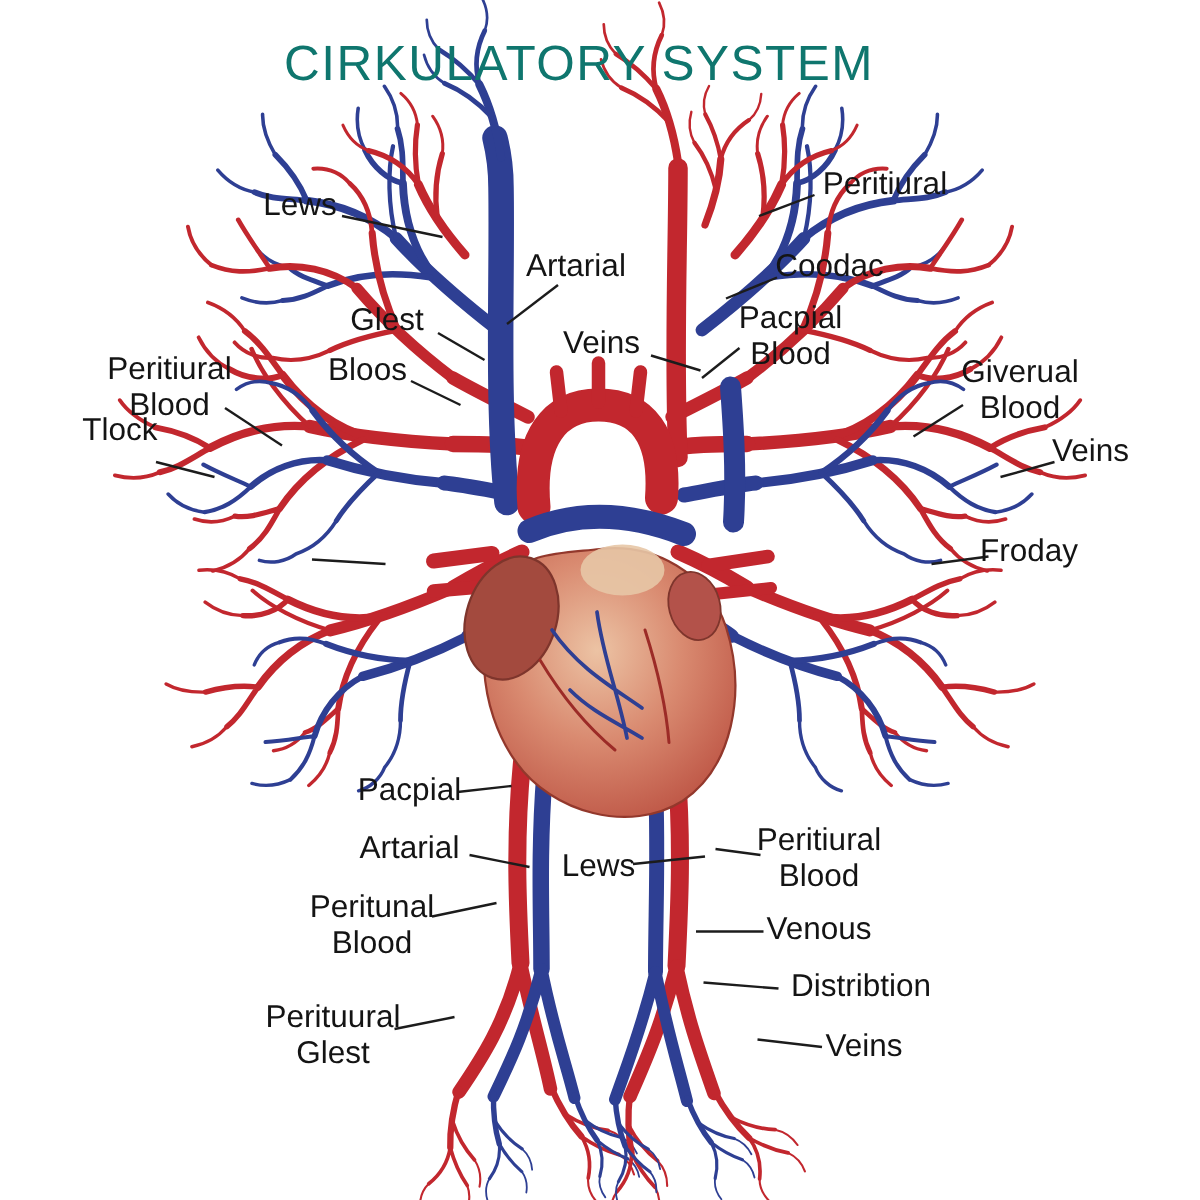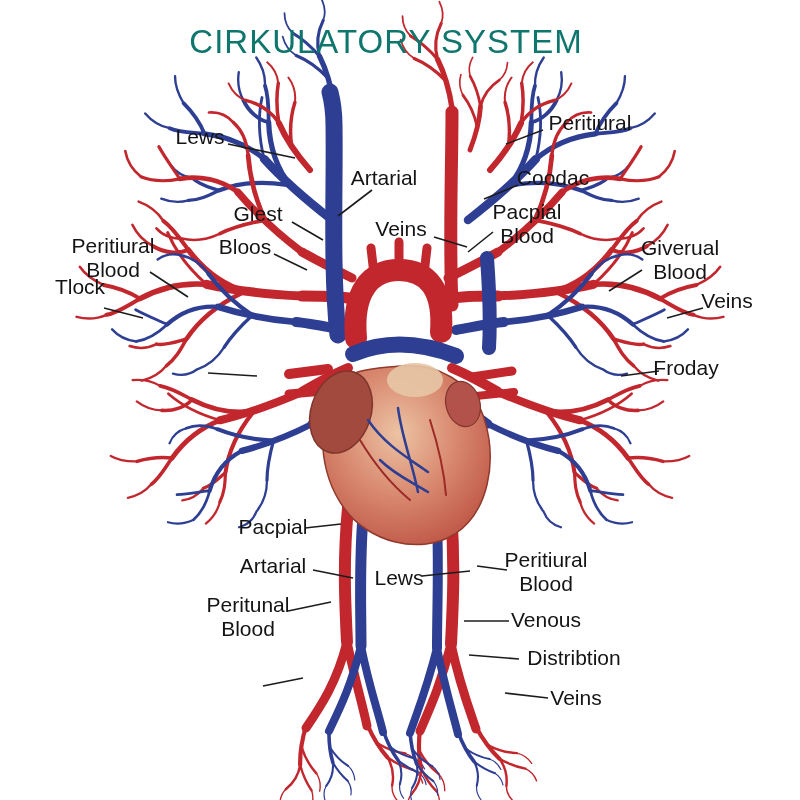--- a/index.html
+++ b/index.html
@@ -199,14 +199,16 @@
   <div class="label" style="left:273px;top:527px">Pacpial</div>
   <div class="label" style="left:273px;top:566px">Artarial</div>
   <div class="label" style="left:399px;top:578px">Lews</div>
   <div class="label" style="left:248px;top:617px">Peritunal
 Blood</div>
   <div class="label" style="left:546px;top:572px">Peritiural
 Blood</div>
   <div class="label" style="left:546px;top:620px">Venous</div>
   <div class="label" style="left:574px;top:658px">Distribtion</div>
   <div class="label" style="left:576px;top:698px">Veins</div>
+  <div class="label" style="left:222px;top:690px">Perituural
+Glest</div>
 
 </div>
 
 </body></html>

